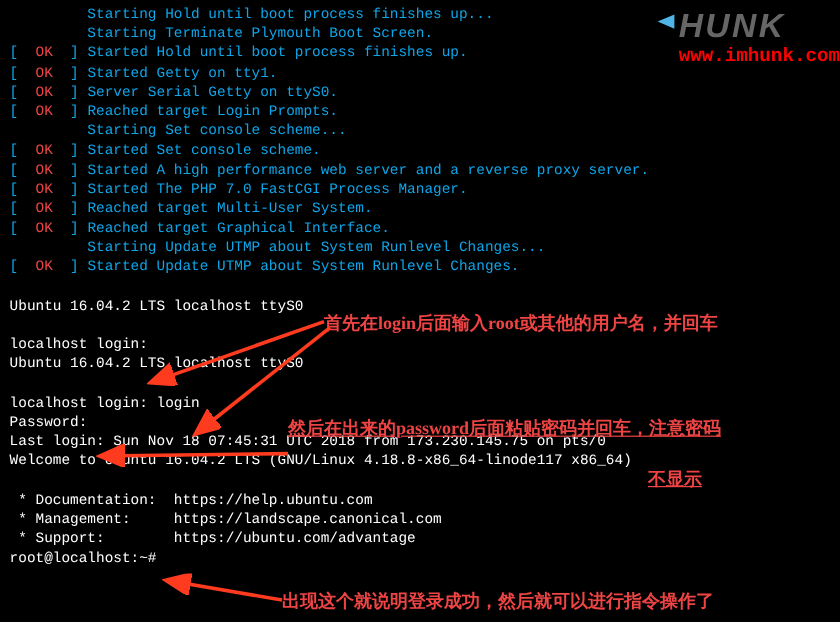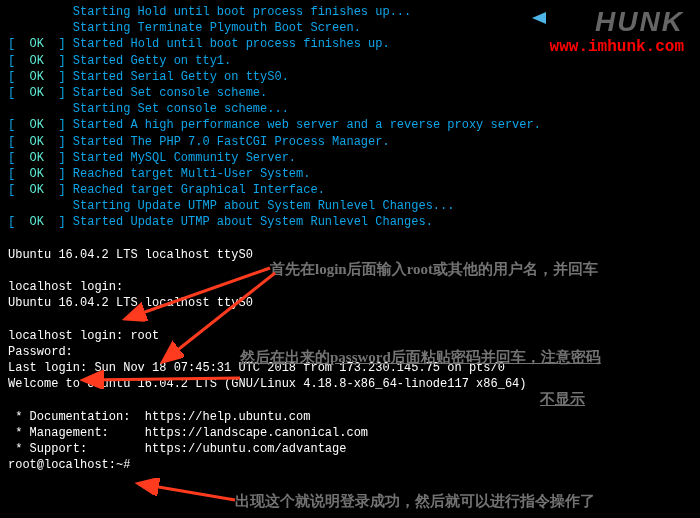--- a/index.html
+++ b/index.html
@@ -8,28 +8,28 @@
     height: 518px;
     background: #000;
     font-family: "Courier New", Consolas, monospace;
     font-size: 12px;
     color: #fff;
     position: relative;
     overflow: hidden;
     padding: 4px 8px;
   }
   .line { white-space: pre; line-height: 1.35; }
-  .ok { color: #5eead4; }
+  .ok { color: #ef4444; }
   .white { color: #0ea5e9; }
   .url { color: #ff0000; font-weight: bold; font-size: 16px; }
   .logo {
     position: absolute;
     top: 6px;
-    right: 16px;
-    text-align: right;
+    right: 0;
+    text-align: left;
   }
   .logo-text {
     font-family: Arial, sans-serif;
     font-size: 28px;
     font-weight: bold;
     font-style: italic;
     color: #666;
     letter-spacing: 2px;
     position: relative;
   }
@@ -38,21 +38,21 @@
     position: absolute;
     left: -18px;
     top: 6px;
     width: 0; height: 0;
     border-top: 6px solid transparent;
     border-bottom: 6px solid transparent;
     border-right: 14px solid #4fb4e6;
   }
   .annotation {
     position: absolute;
-    color: #737373;
+    color: #ef4444;
     font-family: "SimSun", "Songti SC", serif;
     font-size: 15px;
     font-weight: bold;
   }
   .arrow {
     position: absolute;
     stroke: #ff3b1f;
     fill: #ff3b1f;
   }
 </style>
@@ -62,39 +62,39 @@
 <div class="logo">
   <div class="logo-text">HUNK</div>
   <div class="url">www.imhunk.com</div>
 </div>
 
 <div id="boot-log">
     <div class="line"><span class="white">         Starting Hold until boot process finishes up...</span></div>
     <div class="line"><span class="white">         Starting Terminate Plymouth Boot Screen.</span></div>
     <div class="line"><span class="white">[  </span><span class="ok">OK</span><span class="white">  ] Started Hold until boot process finishes up.</span></div>
     <div class="line"><span class="white">[  </span><span class="ok">OK</span><span class="white">  ] Started Getty on tty1.</span></div>
-    <div class="line"><span class="white">[  </span><span class="ok">OK</span><span class="white">  ] Started Serial Getty on ttyS0.</span></div>
+    <div class="line"><span class="white">[  </span><span class="ok">OK</span><span class="white">  ] Server Serial Getty on ttyS0.</span></div>
+    <div class="line"><span class="white">[  </span><span class="ok">OK</span><span class="white">  ] Reached target Login Prompts.</span></div>
+    <div class="line"><span class="white">         Starting Set console scheme...</span></div>
     <div class="line"><span class="white">[  </span><span class="ok">OK</span><span class="white">  ] Started Set console scheme.</span></div>
-    <div class="line"><span class="white">         Starting Set console scheme...</span></div>
     <div class="line"><span class="white">[  </span><span class="ok">OK</span><span class="white">  ] Started A high performance web server and a reverse proxy server.</span></div>
     <div class="line"><span class="white">[  </span><span class="ok">OK</span><span class="white">  ] Started The PHP 7.0 FastCGI Process Manager.</span></div>
-    <div class="line"><span class="white">[  </span><span class="ok">OK</span><span class="white">  ] Started MySQL Community Server.</span></div>
     <div class="line"><span class="white">[  </span><span class="ok">OK</span><span class="white">  ] Reached target Multi-User System.</span></div>
     <div class="line"><span class="white">[  </span><span class="ok">OK</span><span class="white">  ] Reached target Graphical Interface.</span></div>
     <div class="line"><span class="white">         Starting Update UTMP about System Runlevel Changes...</span></div>
     <div class="line"><span class="white">[  </span><span class="ok">OK</span><span class="white">  ] Started Update UTMP about System Runlevel Changes.</span></div>
   </div>
 
 <div class="line">&nbsp;</div>
 <div class="line">Ubuntu 16.04.2 LTS localhost ttyS0</div>
 <div class="line">&nbsp;</div>
 <div class="line">localhost login:</div>
 <div class="line">Ubuntu 16.04.2 LTS localhost ttyS0</div>
 <div class="line">&nbsp;</div>
-<div class="line"><span>localhost login: </span><span>root</span></div>
+<div class="line"><span>localhost login: </span><span>login</span></div>
 <div class="line">Password:</div>
 <div class="line">Last login: Sun Nov 18 07:45:31 UTC 2018 from 173.230.145.75 on pts/0</div>
 <div class="line">Welcome to Ubuntu 16.04.2 LTS (GNU/Linux 4.18.8-x86_64-linode117 x86_64)</div>
 <div class="line">&nbsp;</div>
 <div id="links">
     <div class="line"> * Documentation:  https://help.ubuntu.com</div>
     <div class="line"> * Management:     https://landscape.canonical.com</div>
     <div class="line"> * Support:        https://ubuntu.com/advantage</div>
   </div>
 <div class="line">root@localhost:~#</div>

